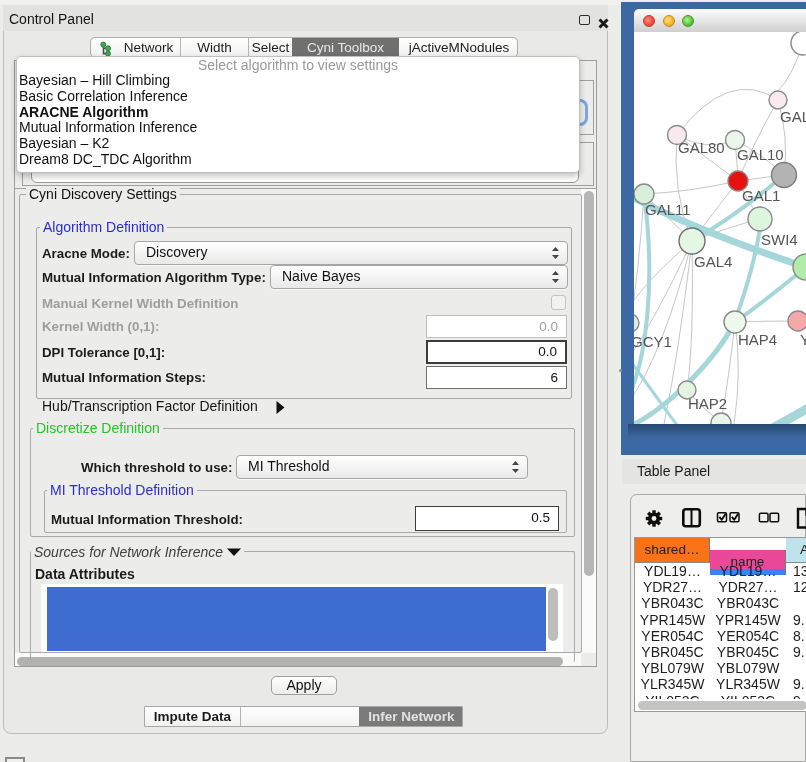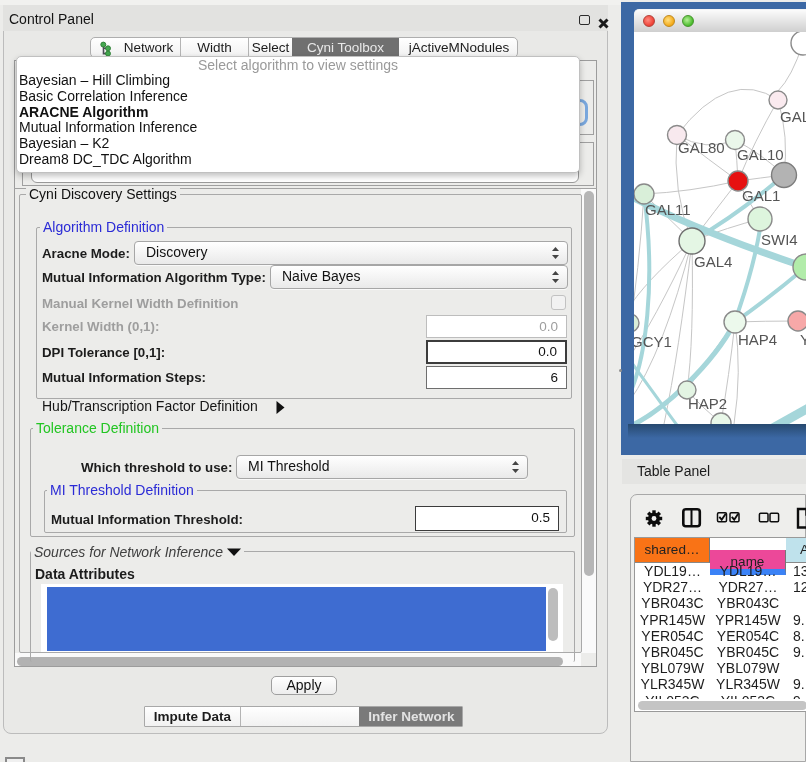--- a/index.html
+++ b/index.html
@@ -243,21 +243,21 @@
 <div class="tfield" style="left:426px;top:340px;width:141px;height:24px;border:2px solid #3c3c3c;box-sizing:border-box;line-height:20px;padding-right:8px;">0.0</div>
 <div class="abs lbl" style="left:42px;top:370px;">Mutual Information Steps:</div>
 <div class="tfield" style="left:426px;top:366px;width:141px;height:23px;border:1px solid #6e6e6e;box-sizing:border-box;line-height:21px;padding-right:8px;">6</div>
 
 <div class="abs" style="left:42px;top:398px;font-size:14px;color:#161616;">Hub/Transcription Factor Definition</div>
 <svg class="abs" style="left:276px;top:401px;" width="9" height="13" viewBox="0 0 9 13">
     <path d="M0.5,0 L8.5,6.5 L0.5,13 z" fill="#111"></path>
   </svg>
 
 <div class="grp" style="left:30px;top:428px;width:543px;height:107px;">
-  <span class="gtitle" style="left:2px;color:#22c522;">Tolerance Definition</span>
+  <span class="gtitle" style="left:2px;color:#22c522;">Discretize Definition</span>
 </div>
 <div class="abs lbl" style="left:81px;top:460px;">Which threshold to use:</div>
 <div class="combo" style="left:236px;top:455px;width:290px;height:22px;">
   <span class="ctext">MI Threshold</span>
   <svg class="arr" viewBox="0 0 9 14">
       <path d="M4.5,1 L8,5 H1 z" fill="#444"></path>
       <path d="M4.5,13 L1,9 H8 z" fill="#444"></path>
     </svg>
 </div>
 

